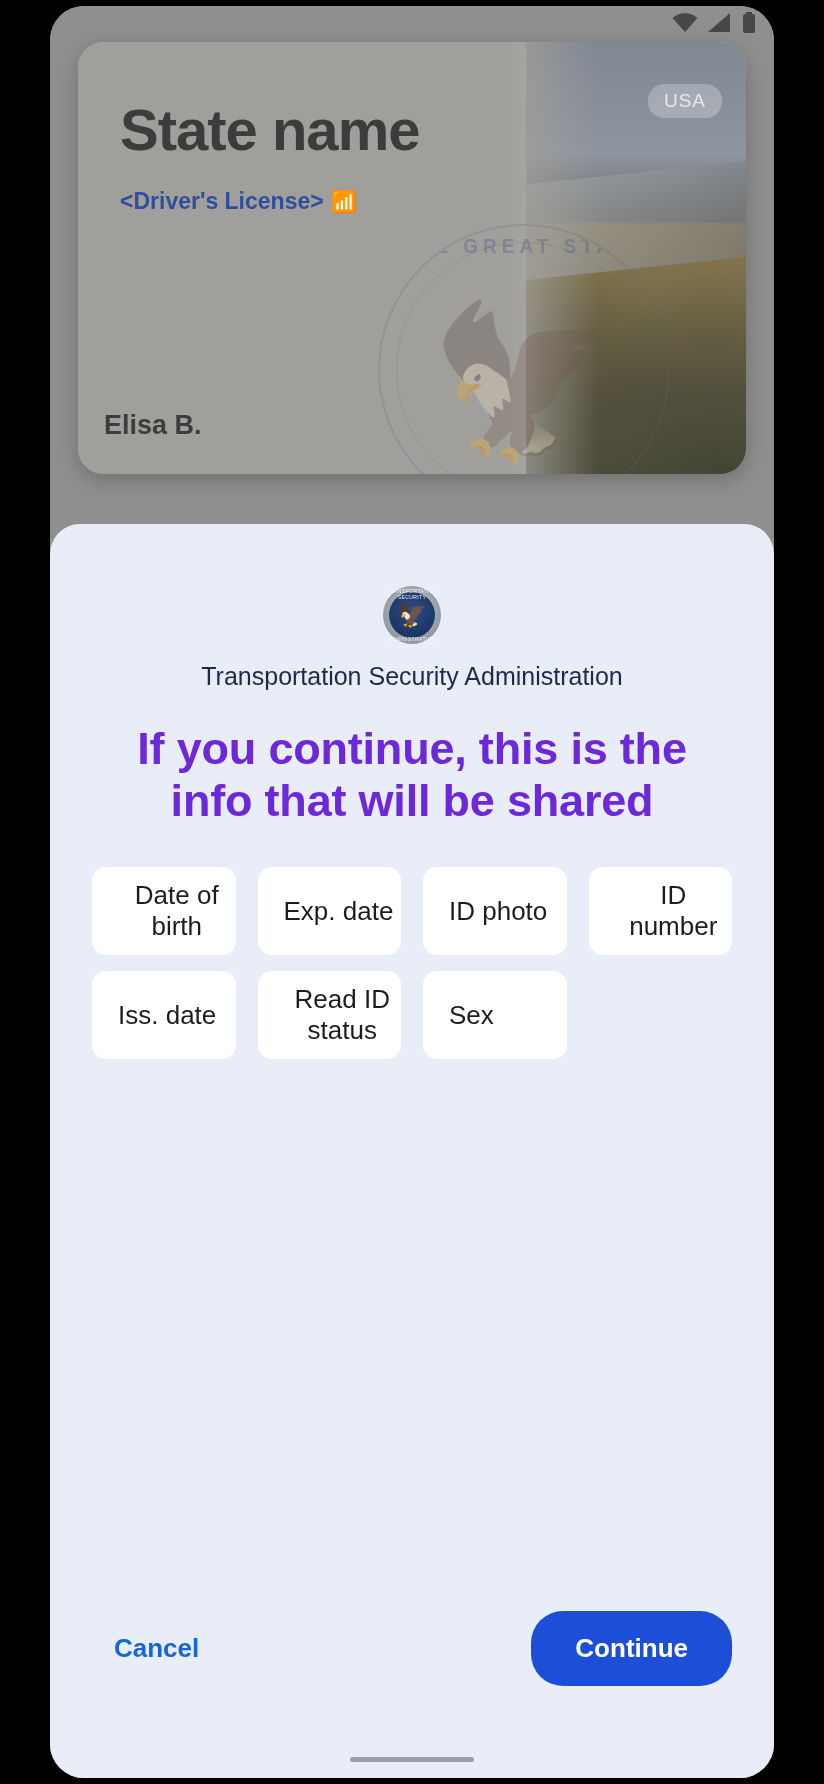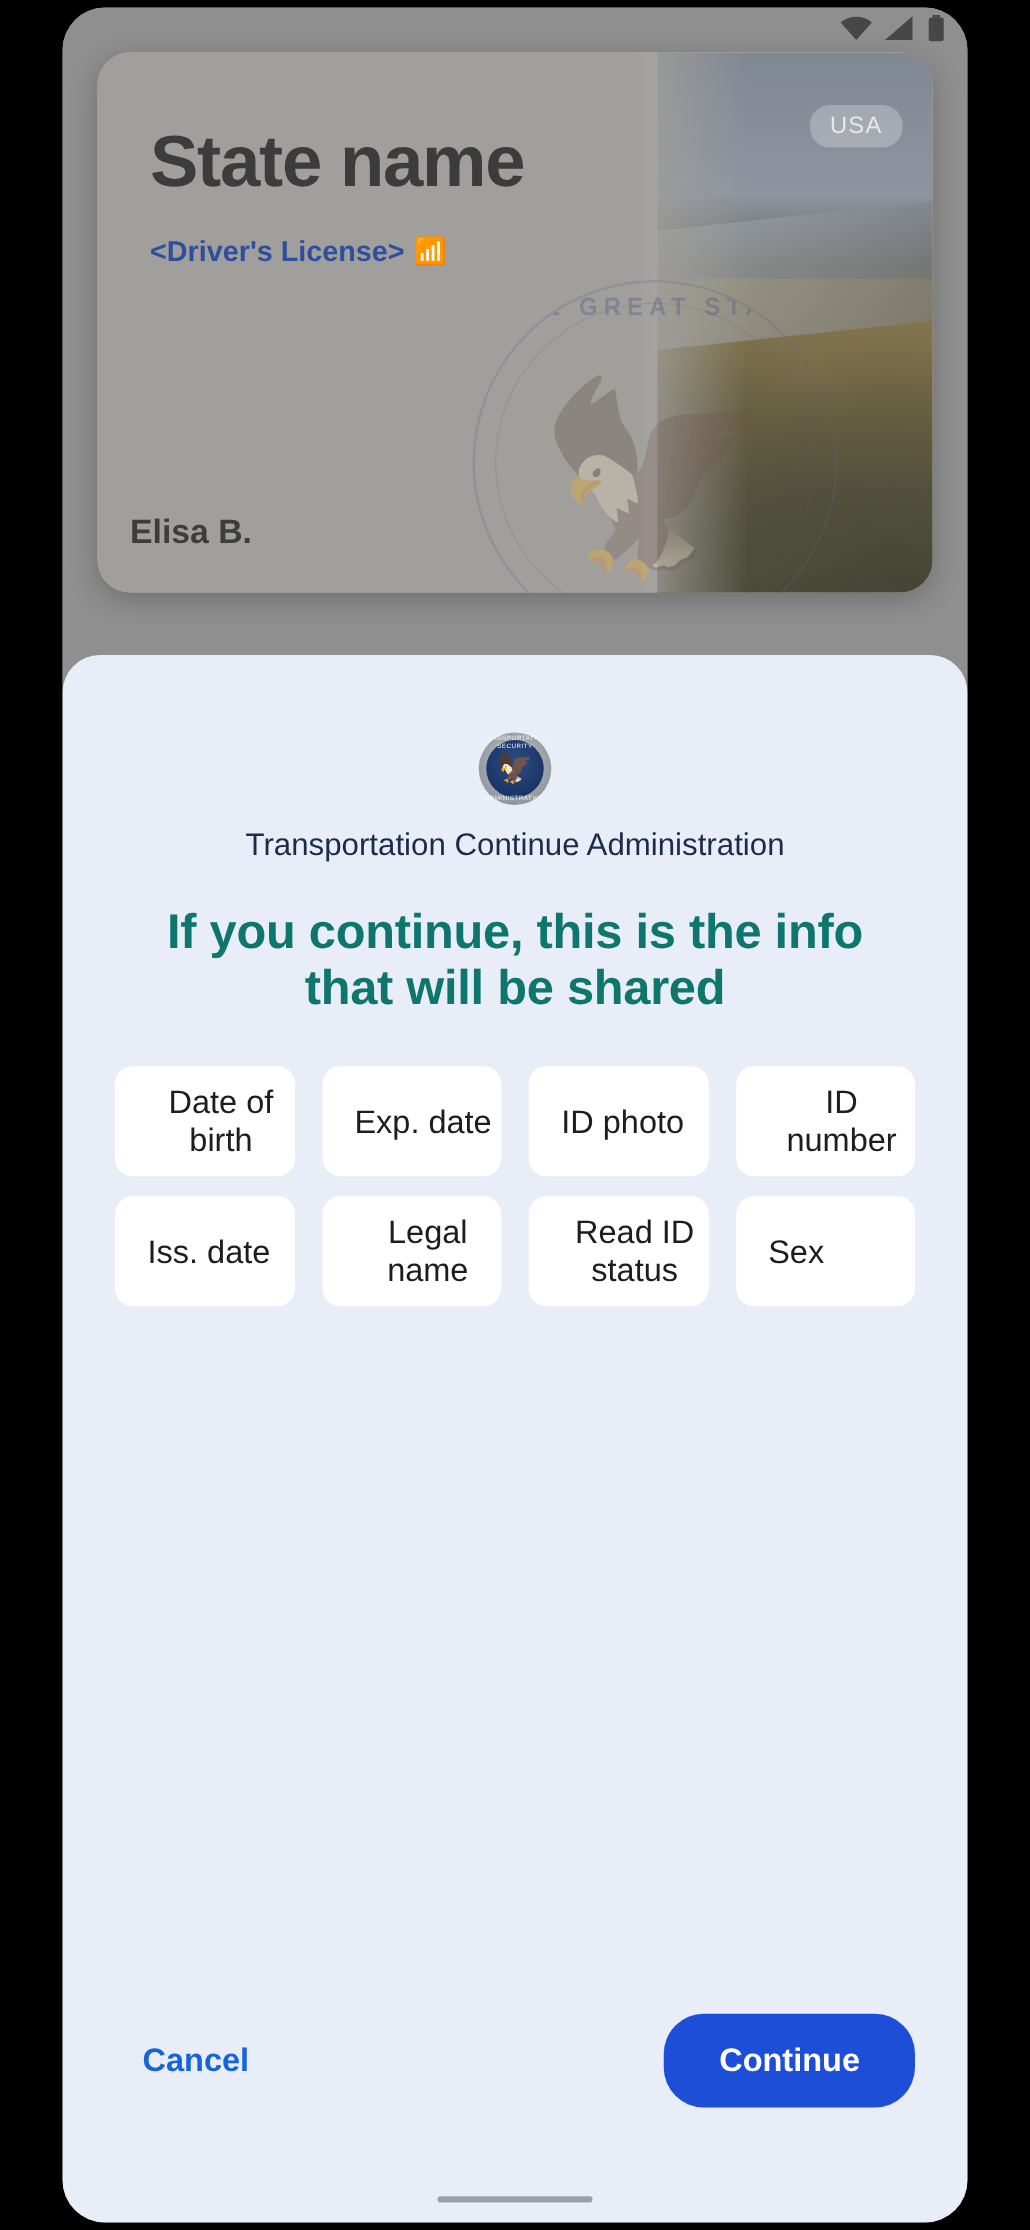--- a/index.html
+++ b/index.html
@@ -199,23 +199,23 @@
   .org-logo .ring-text.bottom { top: auto; bottom: 2px; }
   .org-name {
     margin-top: 18px;
     text-align: center;
     font-size: 25px;
     color: #1c2b4a;
   }
   .sheet-title {
     margin: 32px auto 0;
     text-align: center;
-    font-size: 39px;
+    font-size: 45px;
     line-height: 1.16;
-    color: #0f766e;
+    color: #6d28d9;
     letter-spacing: -.2px;
     max-width: 620px;
   }
   .chips {
     margin-top: 40px;
     display: grid;
     grid-template-columns: 1fr 1fr 1fr 1fr;
     gap: 16px 22px;
     text-align: center;
   }
@@ -311,42 +311,39 @@
     </div>
 
     <div class="sheet">
 
       <div class="org-logo">
         <div class="ring-text">TRANSPORTATION SECURITY</div>
         <div class="inner">🦅</div>
         <div class="ring-text bottom">ADMINISTRATION</div>
       </div>
 
-      <div class="org-name">Transportation Continue Administration</div>
+      <div class="org-name">Transportation Security Administration</div>
 
       <h1 class="sheet-title">If you continue, this is the info that will be shared</h1>
 
       <div class="chips">
         <div class="chip">
             <span>Date of birth</span>
           </div>
         <div class="chip">
             <span>Exp. date</span>
           </div>
         <div class="chip">
             <span>ID photo</span>
           </div>
         <div class="chip">
             <span>ID number</span>
           </div>
         <div class="chip">
             <span>Iss. date</span>
-          </div>
-        <div class="chip">
-            <span>Legal name</span>
           </div>
         <div class="chip">
             <span>Read ID status</span>
           </div>
         <div class="chip">
             <span>Sex</span>
           </div>
       </div>
 
       <div class="actions">

